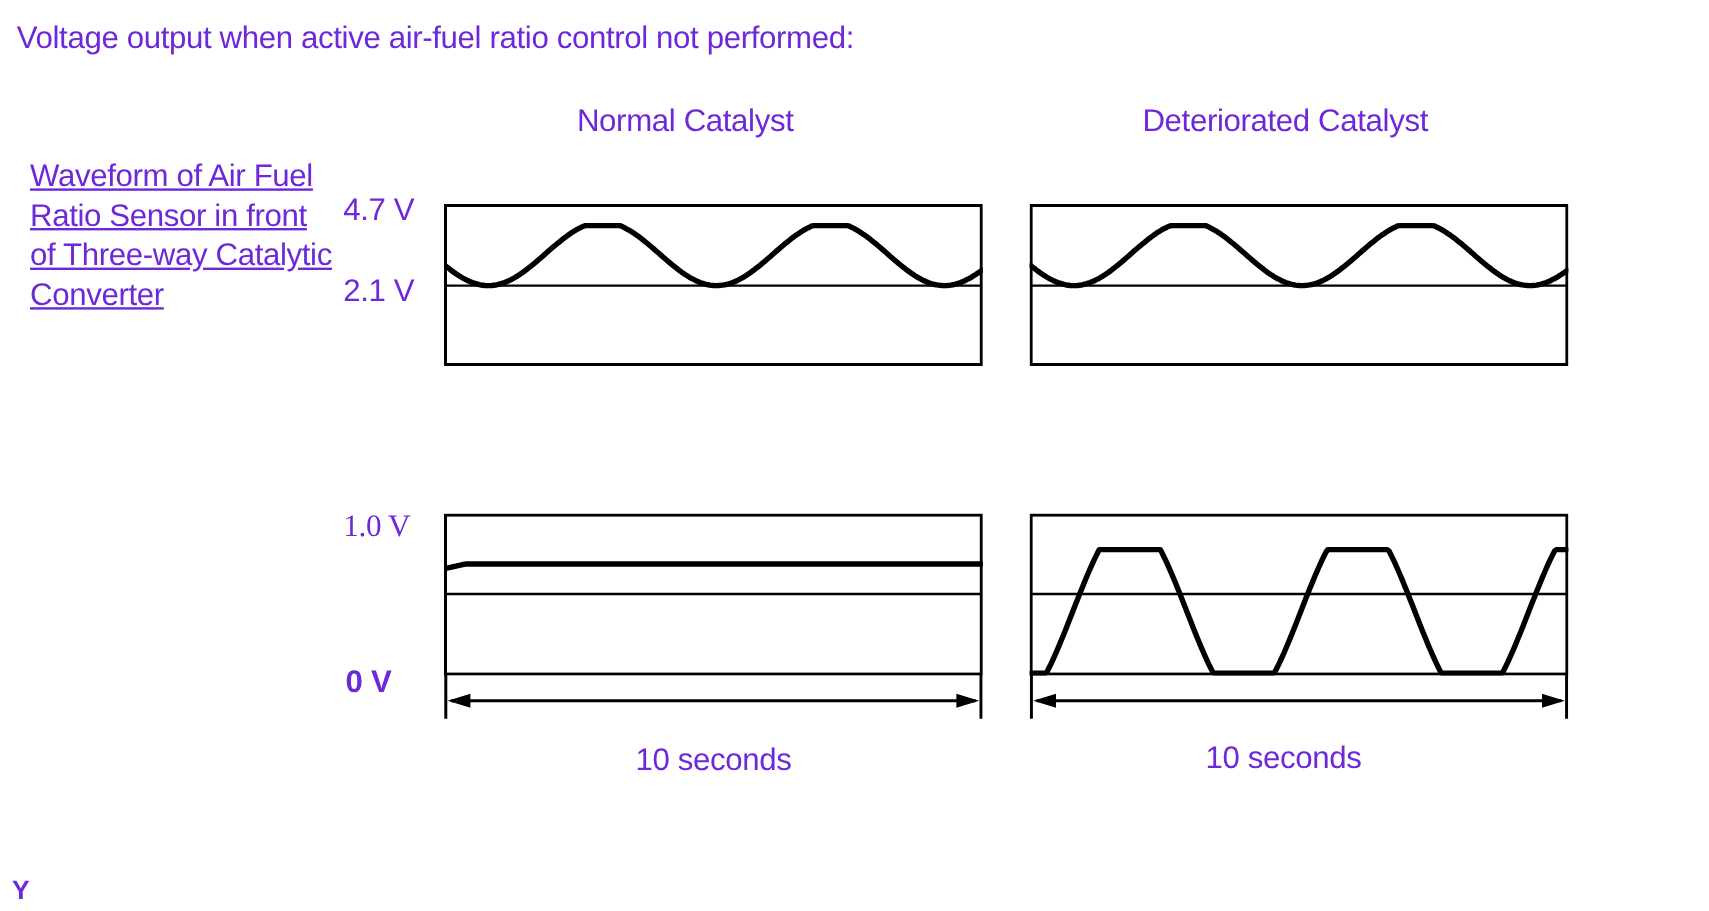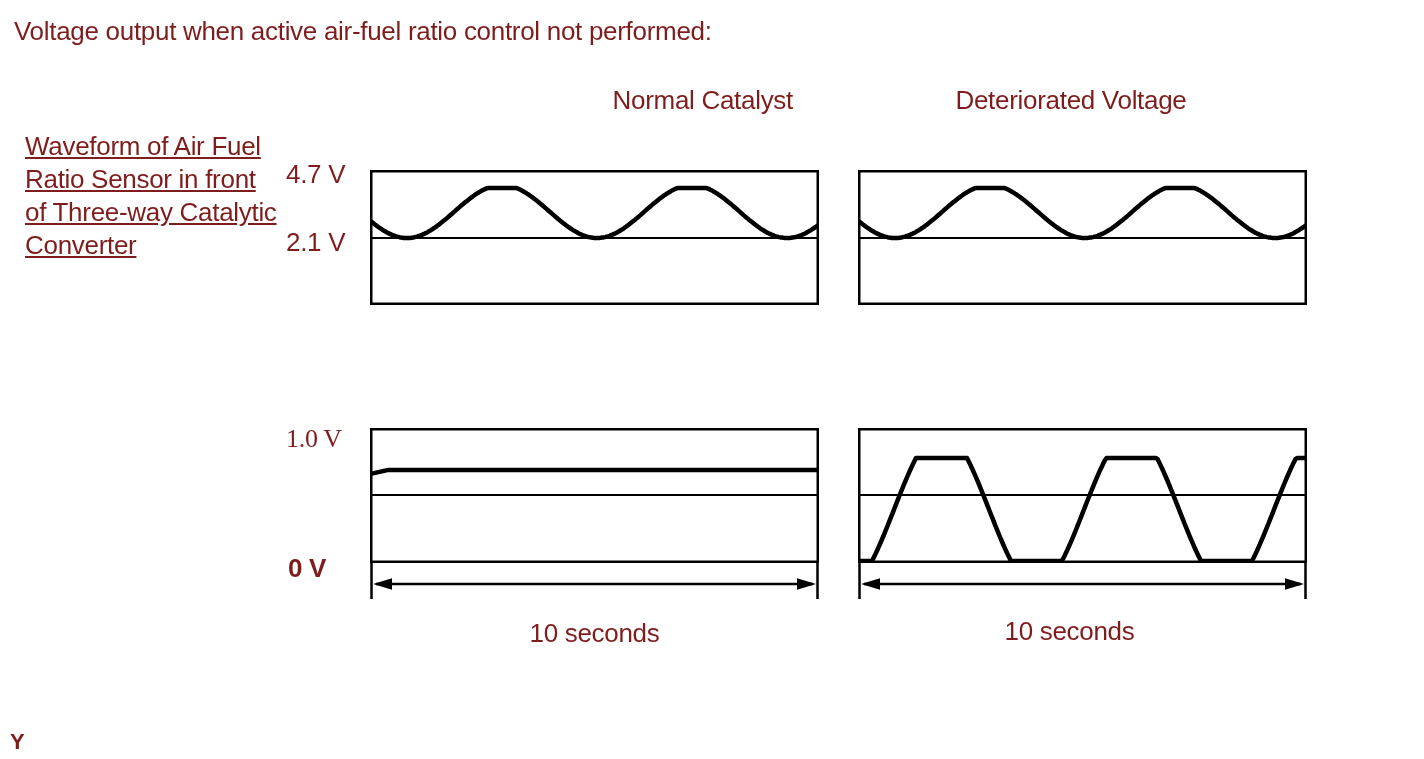--- a/index.html
+++ b/index.html
@@ -1,40 +1,40 @@
 <!DOCTYPE html>
 <html><head>
 <meta charset="utf-8">
 <style>
   html,body{margin:0;padding:0;background:#fff;}
   #page{
     position:relative;width:1424px;height:759px;background:#ffffff;
-    font-family:"Liberation Sans","DejaVu Sans",sans-serif;color:#7f1d1d;
+    font-family:"Liberation Sans","DejaVu Sans",sans-serif;color:#6d28d9;
     overflow:hidden;
   }
   .txt{position:absolute;white-space:pre-line;letter-spacing:-0.3px;}
   .t26{font-size:26px;line-height:33px;}
   .center{text-align:center;}
   svg{position:absolute;display:block;}
   .box{fill:none;stroke:#000;stroke-width:2.5px;}
   .refline{stroke:#000;stroke-width:2px;}
   .wave{fill:none;stroke:#000;stroke-width:4.5px;stroke-linecap:round;stroke-linejoin:round;}
   .thin{stroke:#000;stroke-width:2.5px;fill:none;}
   .ah{fill:#000;stroke:none;}
   .footer{font-weight:bold;font-size:22px;}
 </style>
 </head>
 <body>
 
 <div id="page">
 
   <div class="txt t26" style="left:14px;top:15px;">Voltage output when active air-fuel ratio control not performed:</div>
 
-  <div class="txt t26 center" style="left:393px;top:84px;width:400px;text-align:right;">Normal Catalyst</div>
-  <div class="txt t26 center" style="left:871px;top:84px;width:400px;">Deteriorated Voltage</div>
+  <div class="txt t26 center" style="left:371px;top:84px;width:400px;">Normal Catalyst</div>
+  <div class="txt t26 center" style="left:871px;top:84px;width:400px;">Deteriorated Catalyst</div>
 
   <div class="txt t26" style="left:25px;top:130px;text-decoration:underline;">Waveform of Air Fuel
 Ratio Sensor in front
 of Three-way Catalytic
 Converter</div>
   <div class="txt t26" style="left:286px;top:158px;">4.7 V</div>
   <div class="txt t26" style="left:286px;top:226px;">2.1 V</div>
 
   <div class="txt t26" style="left:286px;top:422px;font-family:Liberation Serif, serif;">1.0 V</div>
   <div class="txt t26" style="left:288px;top:552px;font-weight:bold;">0 V</div>

